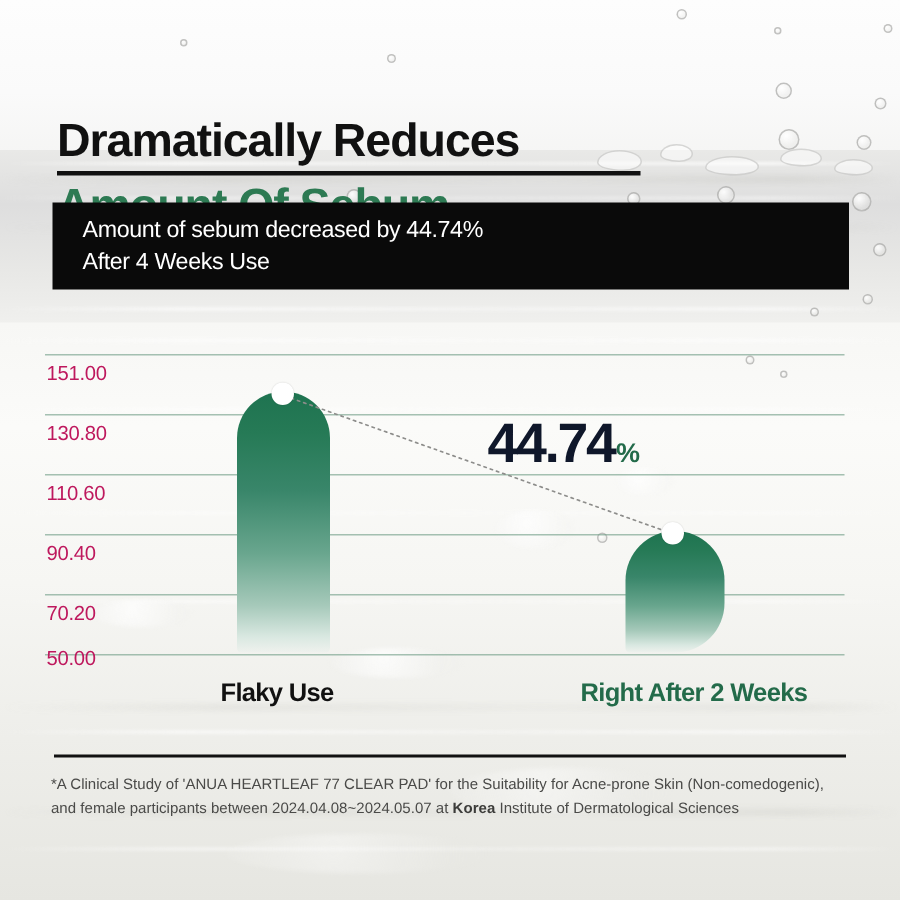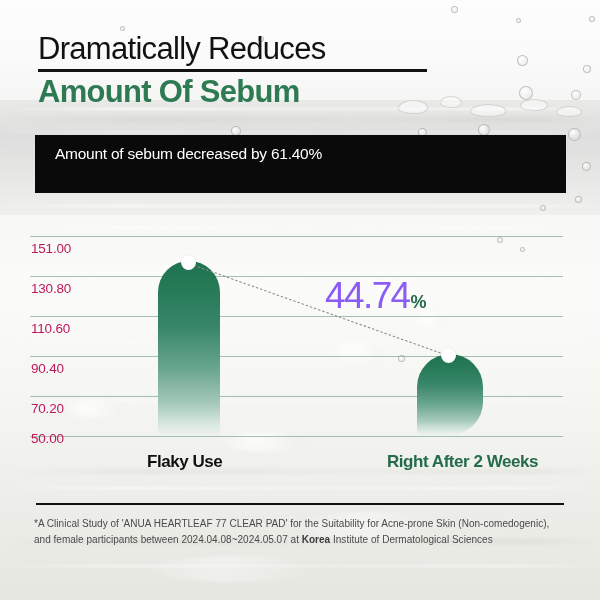--- a/index.html
+++ b/index.html
@@ -49,22 +49,22 @@
   }
   .blob {
     position:absolute; border-radius:50%;
     background: radial-gradient(circle at 40% 35%, rgba(255,255,255,.7), rgba(240,240,238,.12) 70%, rgba(240,240,238,0) 100%);
     filter: blur(1.5px);
   }
 
   
   #headline { position:absolute; left:38px; top:32px; z-index:5; }
   #title-line1 {
-    font-size:31px; font-weight:normal; color:#111; letter-spacing:-.7px;
-    line-height:1.12; white-space:nowrap;
+    font-size:31px; font-weight:bold; color:#111; letter-spacing:-.7px;
+    line-height:1.12; white-space:nowrap;margin-top:45px;
   }
   #title-underline {
     width:389px; height:3px; background:#111; margin-top:2px; margin-bottom:3px;
   }
   #title-line2 {
     font-size:31px; font-weight:bold; color:#2d7a53; letter-spacing:-.7px;
     line-height:1.12; white-space:nowrap;
   }
 
   
@@ -100,21 +100,21 @@
   #dot1 { left:181px; top:40px; }
   #dot2 { left:441px; top:133px; }
 
   #connector { position:absolute; left:0; top:0; width:600px; height:260px; z-index:2; }
 
   #callout {
     position:absolute; left:325px; top:60px; z-index:6;
     display:flex; align-items:baseline; white-space:nowrap;
   }
   #callout-label { font-size:18px; font-weight:bold; color:#111; letter-spacing:-.4px; }
-  #callout-value { font-size:37px; font-weight:normal; color:#8b5cf6; letter-spacing:-1.6px;text-align:center; }
+  #callout-value { font-size:37px; font-weight:bold; color:#0f172a; letter-spacing:-1.6px;text-align:center; }
   #callout-pct { font-size:18px; font-weight:bold; color:#236b4a; letter-spacing:-.3px; margin-left:1px; }
 
   .xlabel { position:absolute; font-size:17px; font-weight:bold; letter-spacing:-.45px; }
   #xlabel1 { left:147px; top:237px; color:#111; }
   #xlabel2 { left:387px; top:237px; color:#236b4a; }
 
   
   #divider { position:absolute; left:36px; top:503px; width:528px; height:1.5px; background:#111; z-index:5; }
   #footnote {
     position:absolute; left:34px; top:516px; width:540px; z-index:5;
@@ -180,21 +180,22 @@
   <div class="blob" style="left:410px;top:312px;width:40px;height:18px;"></div>
 </div>
 
 <div id="headline">
   <div id="title-line1">Dramatically Reduces</div>
   <div id="title-underline"></div>
   <div id="title-line2">Amount Of Sebum</div>
 </div>
 
 <div id="banner">
-  <div class="banner-line">Amount of sebum decreased by 61.40%</div>
+  <div class="banner-line">Amount of sebum decreased by 44.74%</div>
+  <div class="banner-line">After 4 Weeks Use</div>
 </div>
 
 <div id="chart">
 
   <div class="grid-row" style="top:21px;"></div>
   <div class="grid-row" style="top:61px;"></div>
   <div class="grid-row" style="top:101px;"></div>
   <div class="grid-row" style="top:141px;"></div>
   <div class="grid-row" style="top:181px;"></div>
   <div class="grid-row" style="top:221px;"></div>

